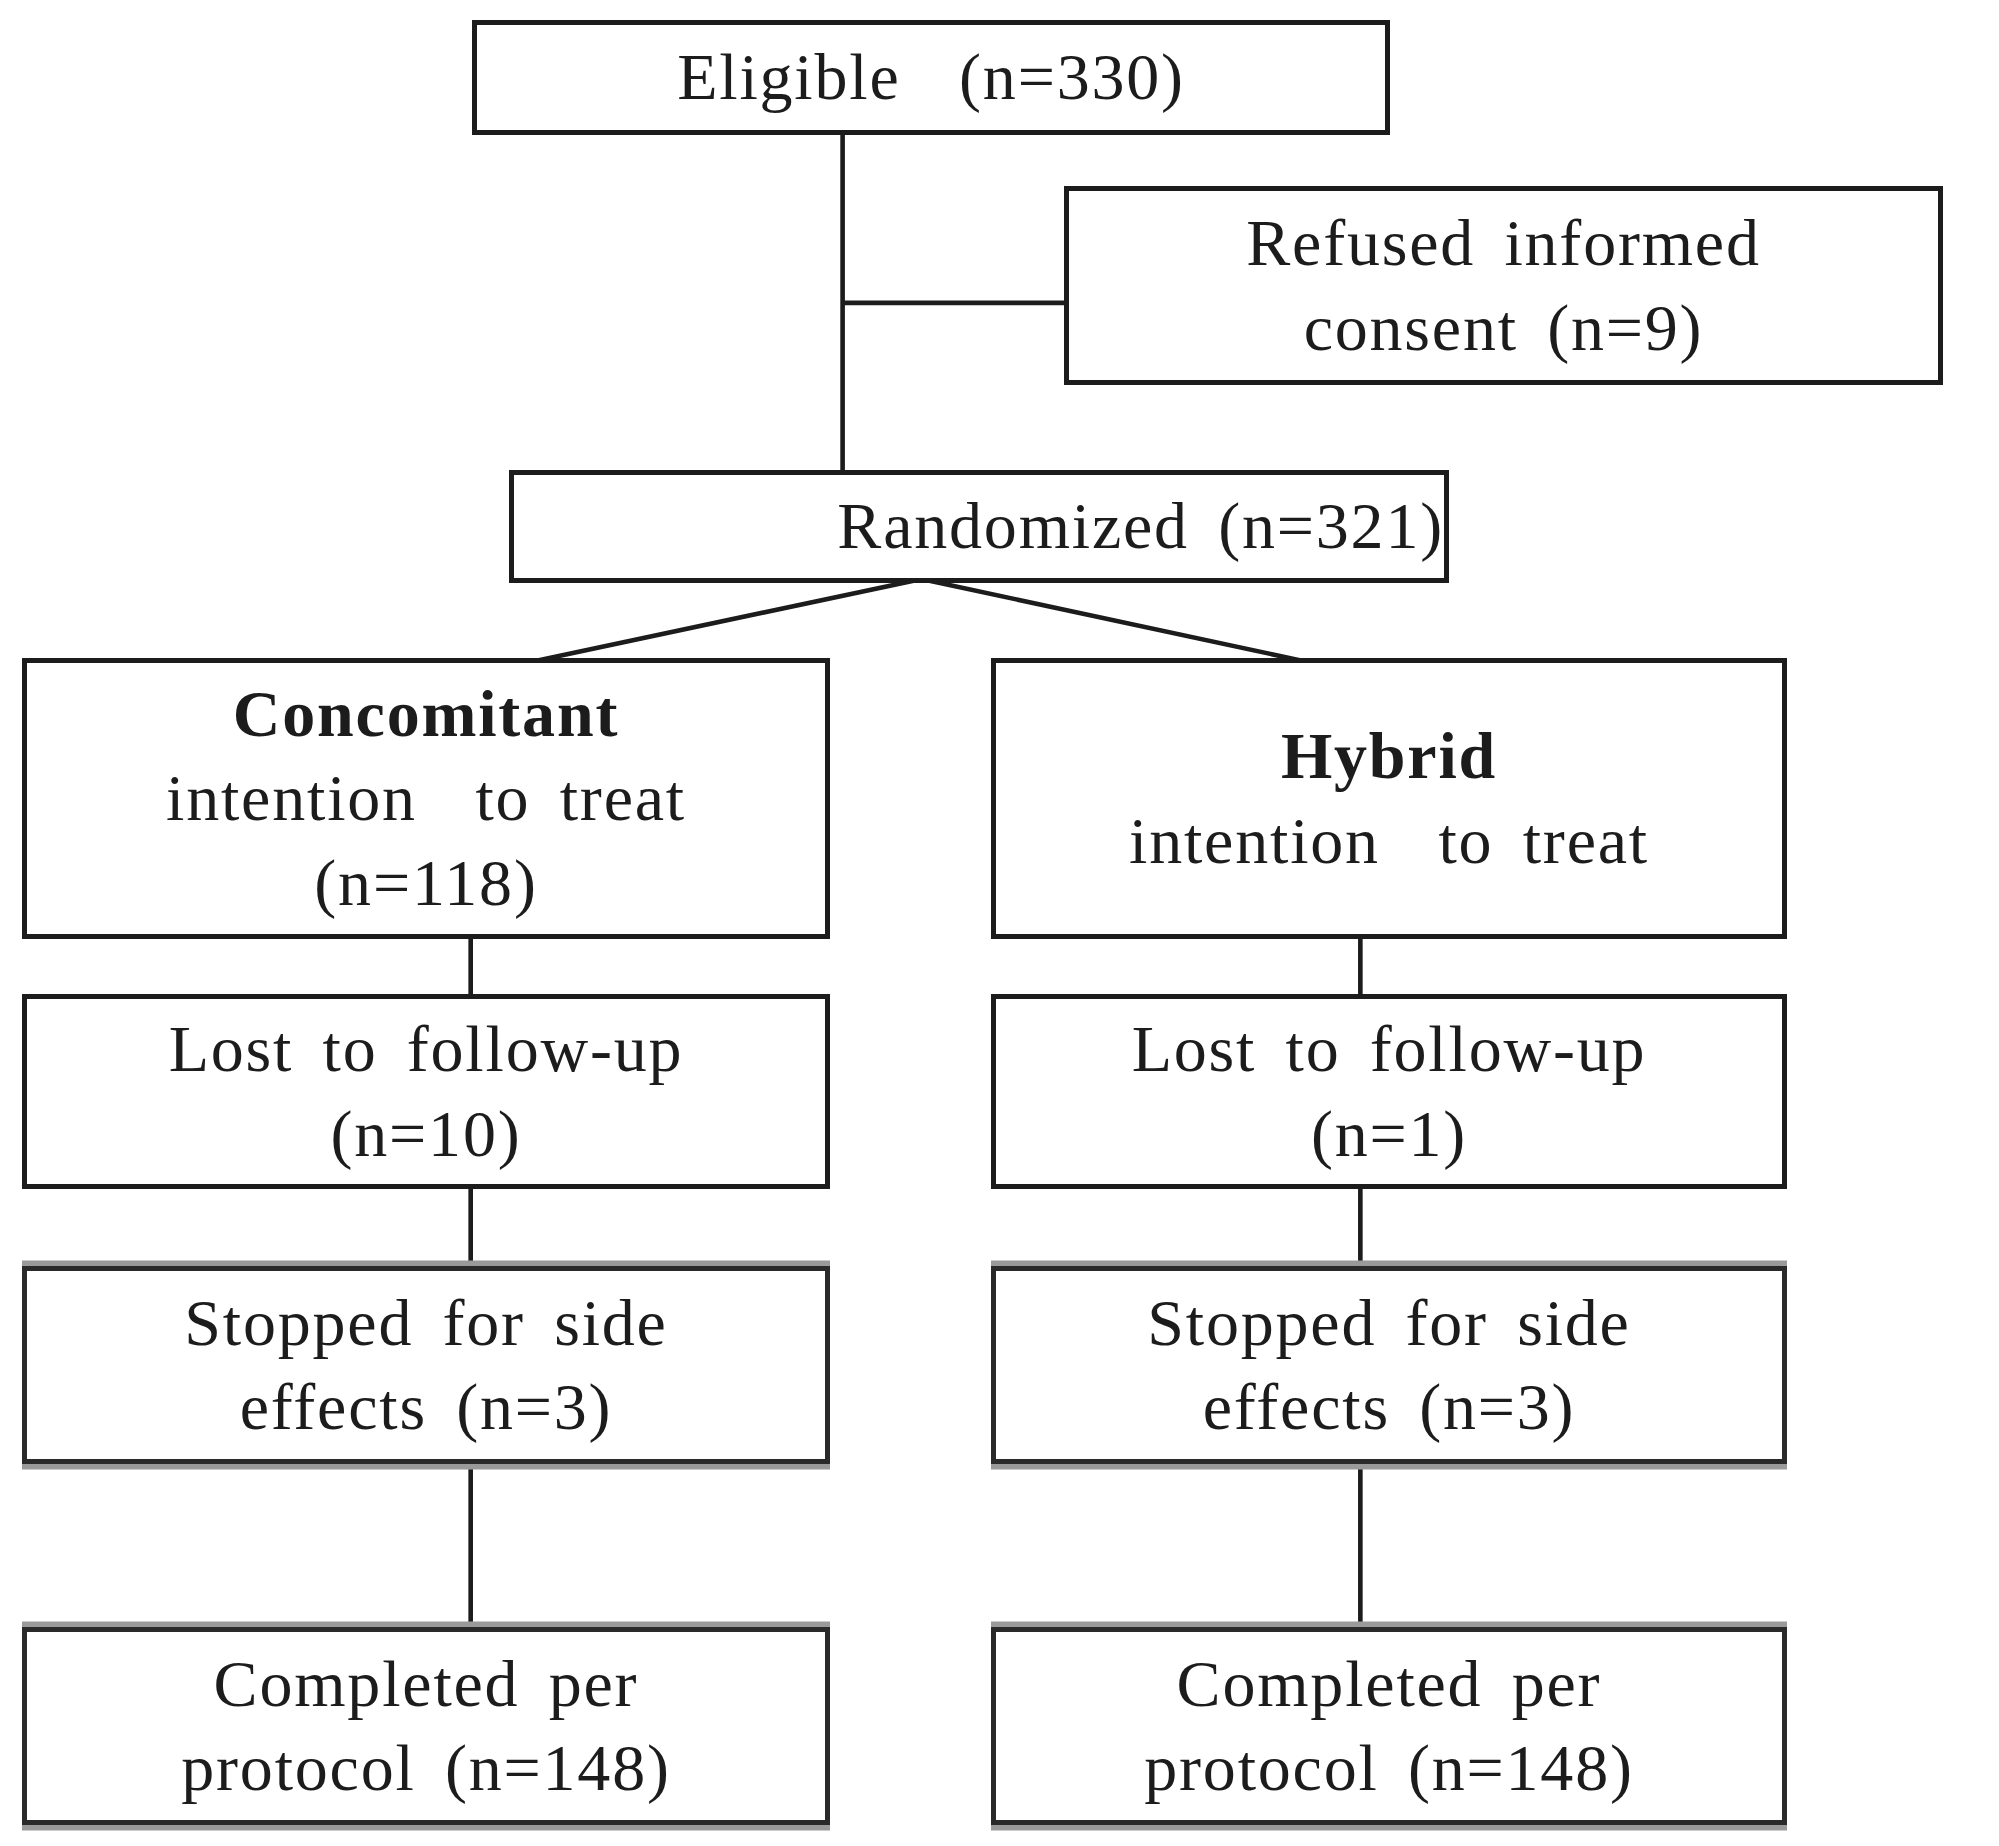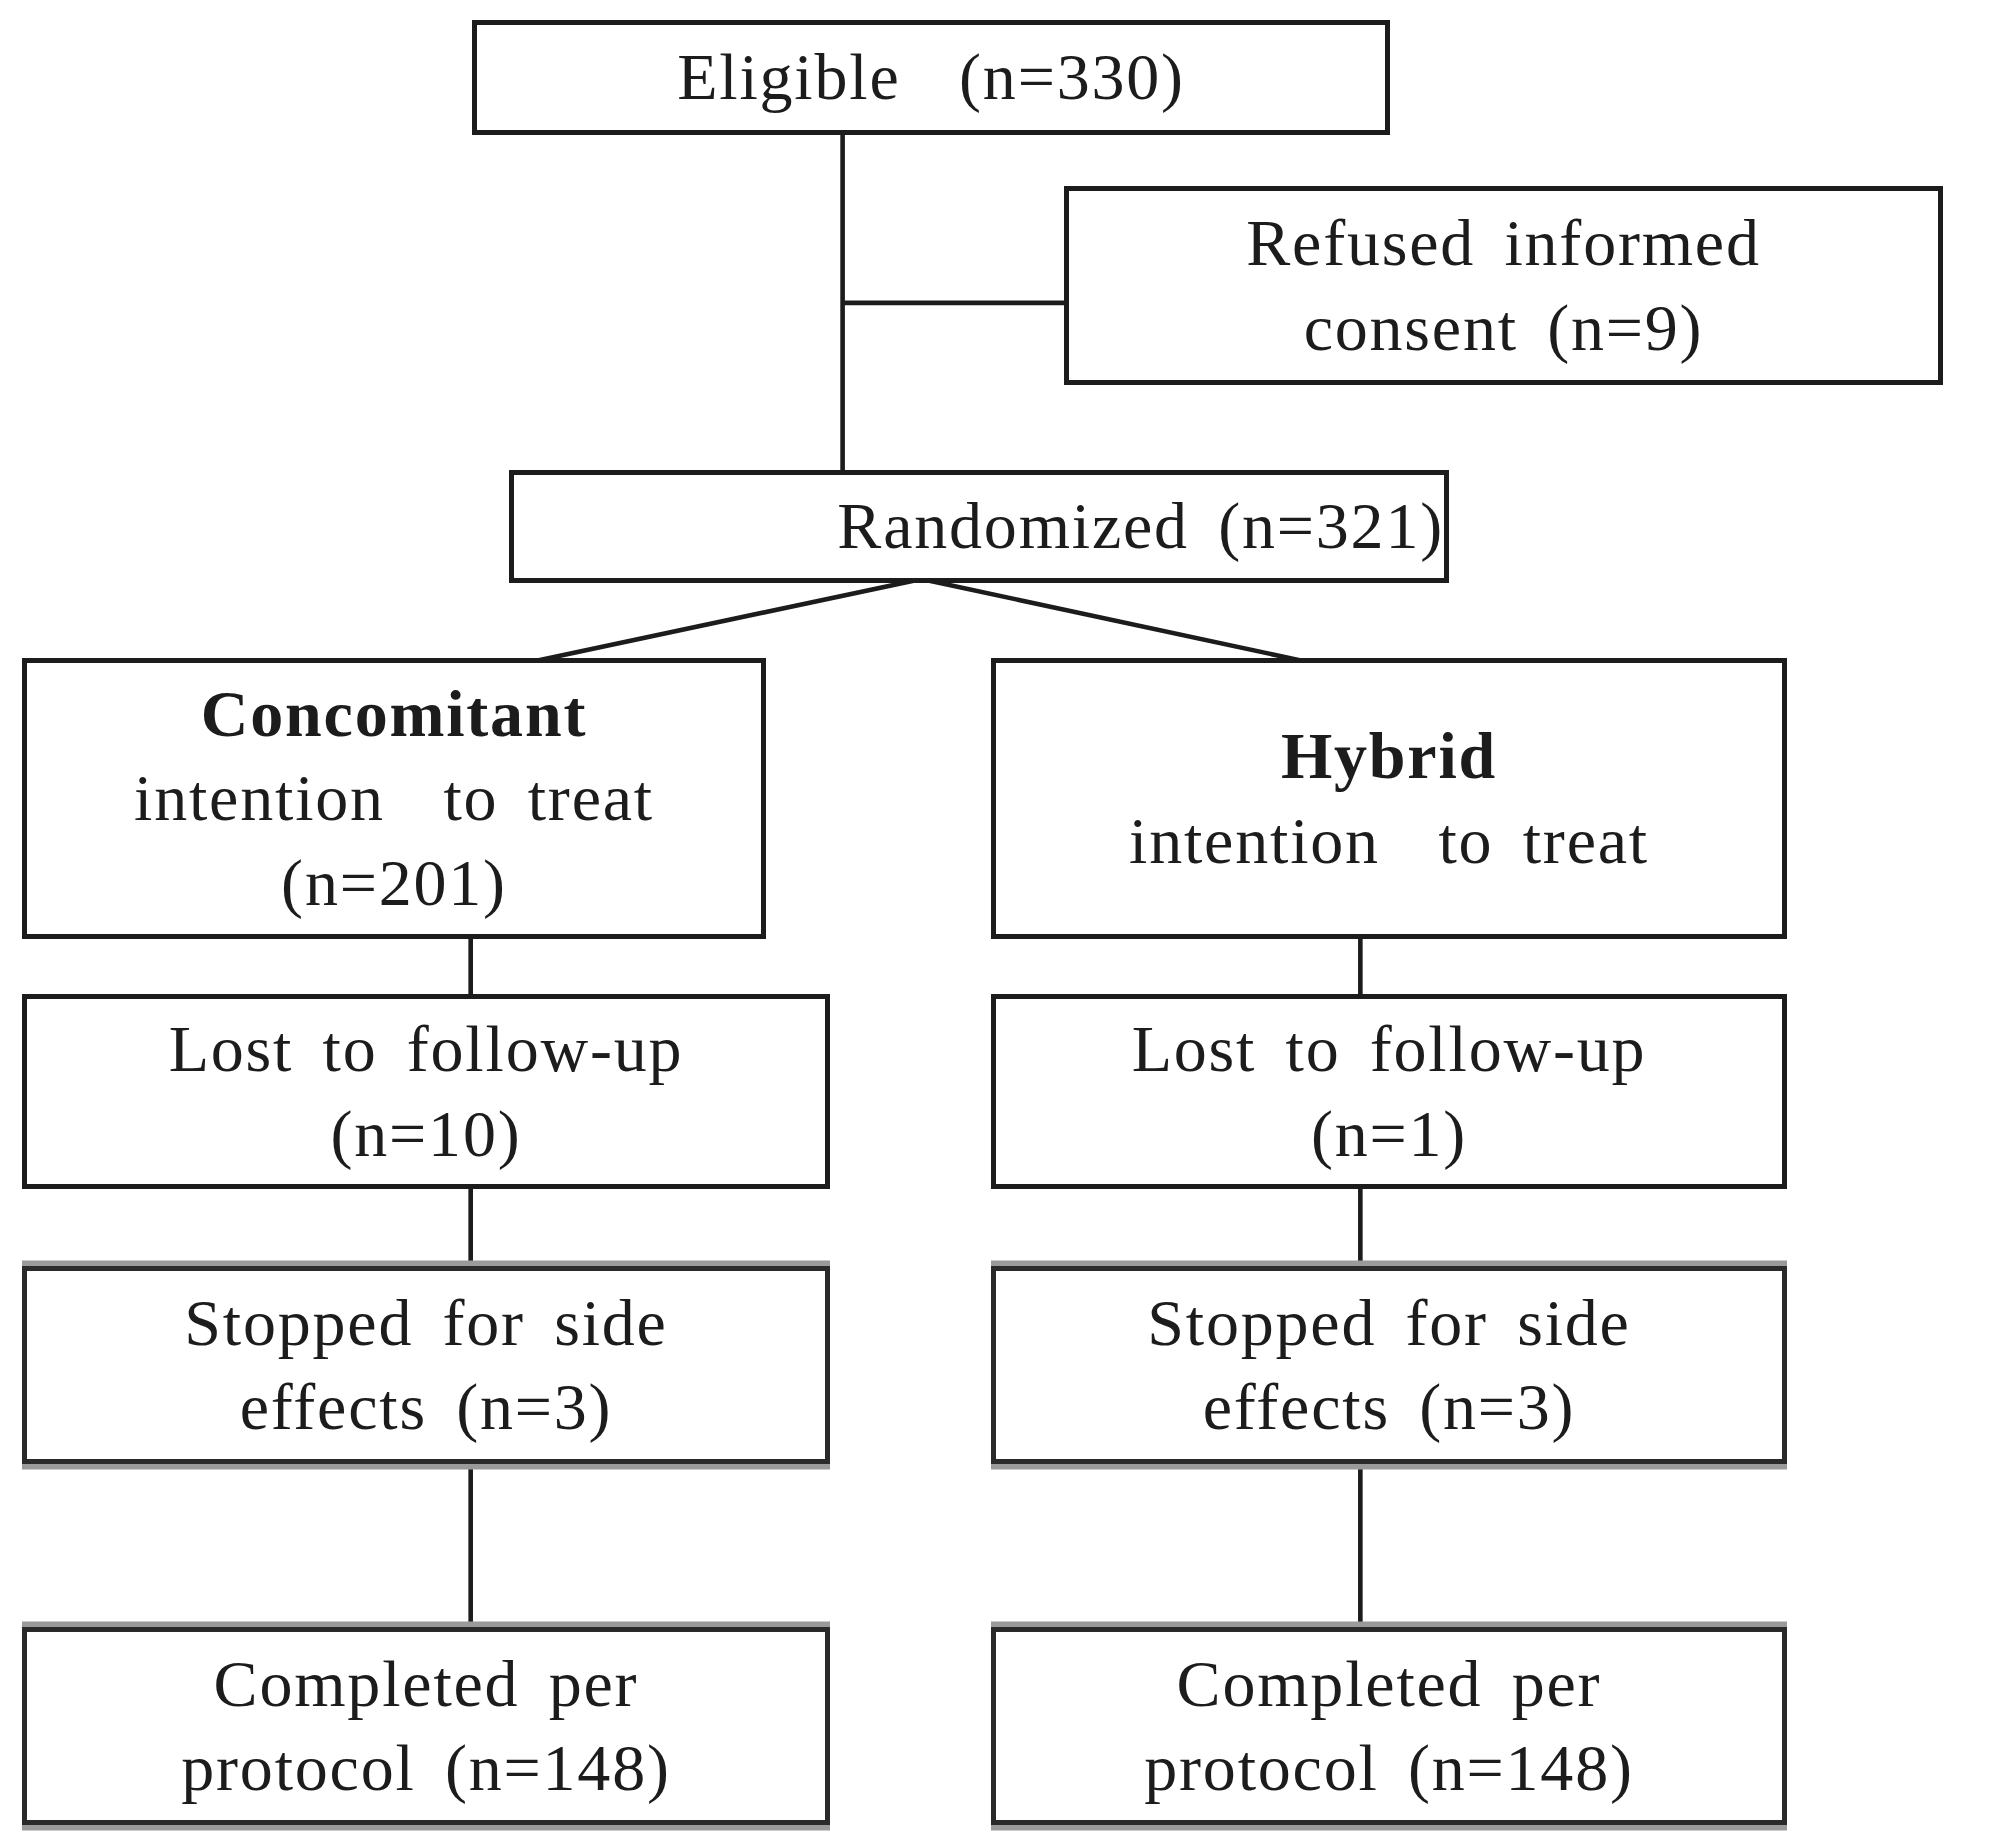--- a/index.html
+++ b/index.html
@@ -47,21 +47,21 @@
   .ln {
     white-space: pre-wrap;
     display: block;
   }
   .bold { font-weight: bold; }
 
   
   #eligible    { left: 472px;  top: 20px;   width: 918px; height: 115px; }
   #refused     { left: 1064px; top: 186px;  width: 879px; height: 199px; }
   #randomized  { left: 509px;  top: 470px;  width: 940px; height: 113px; align-items: flex-end; }
-  #concomitant { left: 22px;   top: 658px;  width: 744px; height: 281px; }
+  #concomitant { left: 22px;   top: 658px;  width: 808px; height: 281px; }
   #hybrid      { left: 991px; top: 658px;  width: 796px; height: 281px; }
   #lost-left   { left: 22px;   top: 994px; width: 808px; height: 195px; }
   #lost-right  { left: 991px; top: 994px; width: 796px; height: 195px; }
   #stopped-left    { left: 22px;   top: 1266px; width: 808px; height: 198px; }
   #stopped-right   { left: 991px; top: 1266px; width: 796px; height: 198px; }
   #completed-left  { left: 22px;   top: 1627px; width: 808px; height: 198px; }
   #completed-right { left: 991px; top: 1627px; width: 796px; height: 198px; }
 </style>
 </head>
 <body>
@@ -92,21 +92,21 @@
     <span class="ln">consent (n=9)</span>
   </div>
 
   <div class="box" id="randomized">
     <span class="ln">Randomized (n=321)</span>
   </div>
 
   <div class="box" id="concomitant">
     <span class="ln bold">Concomitant</span>
     <span class="ln">intention  to treat</span>
-    <span class="ln">(n=201)</span>
+    <span class="ln">(n=118)</span>
   </div>
 
   <div class="box" id="hybrid">
     <span class="ln bold">Hybrid</span>
     <span class="ln">intention  to treat</span>
   </div>
 
   <div class="box" id="lost-left">
     <span class="ln">Lost to follow-up</span>
     <span class="ln">(n=10)</span>

